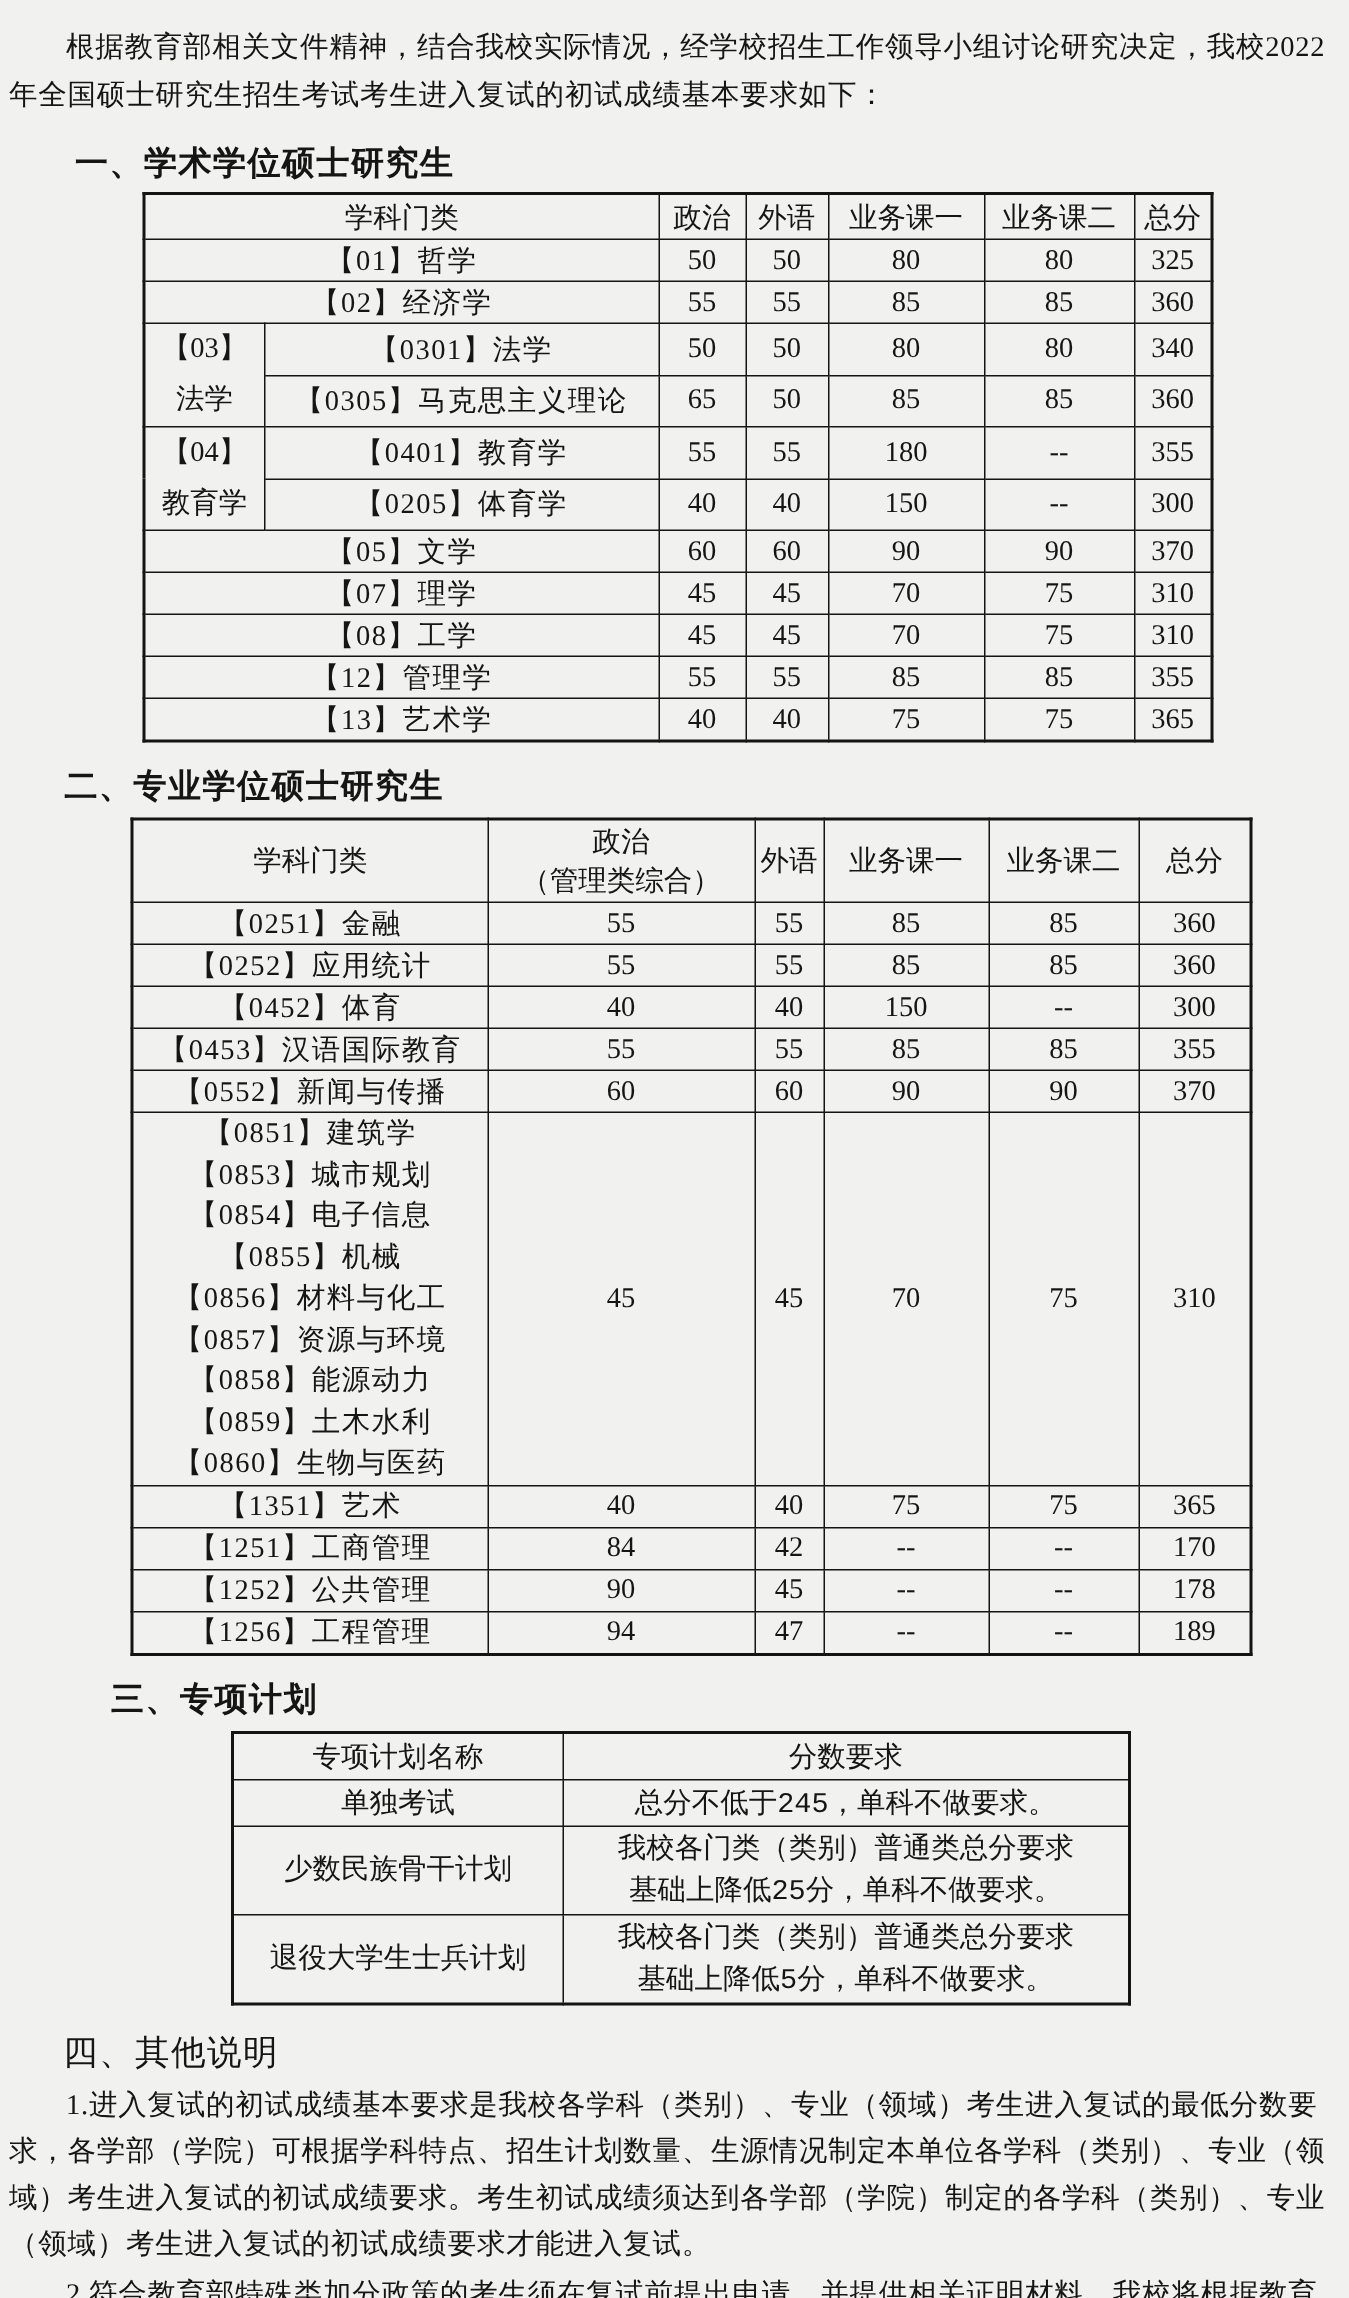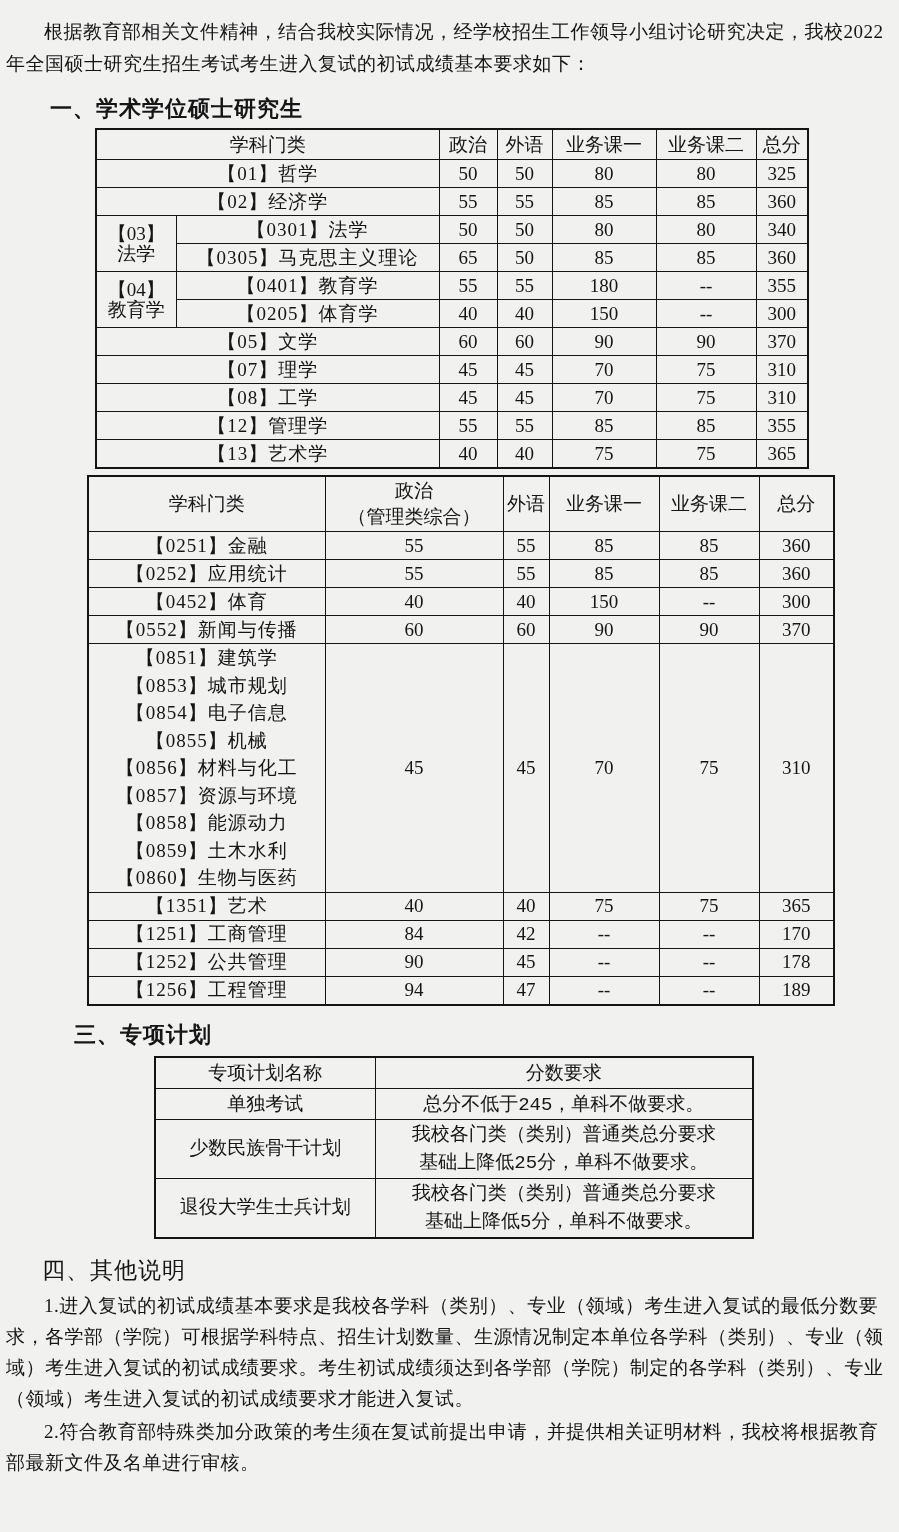--- a/index.html
+++ b/index.html
@@ -32,21 +32,21 @@
   .t2{margin-left:81px;width:746px;margin-top:6px;}
   .t2 td{height:27px;}
   .t2 tr.hdr th{height:54px;}
   .t3{margin-left:148px;width:598px;margin-top:6px;font-family:Liberation Mono, monospace;}
   .t3 td{height:30px;}
   .t3 tr.hdr th{height:30px;}
   td.name{text-align:left;padding-left:7px;letter-spacing:1px;}
   td.num{font-size:20px;}
   .prelines{white-space:pre-line;}
   td.grouplist{line-height:27.5px;padding-top:4px;padding-bottom:4px;}
-  td.grp{line-height:20px;}
+  td.grp{line-height:34px;}
   .t3 td.tall{height:58px;line-height:28px;}
   .notes-heading{
     font-size:23px;font-weight:normal;margin:16px 0 4px 36px;letter-spacing:1px;
   }
   .note{
     font-size:19px;line-height:31px;margin:2px 0;
     text-indent:38px;letter-spacing:0.5px;
   }
 </style>
 </head>
@@ -165,20 +165,21 @@
       <td class="name" colspan="2">【13】艺术学</td>
       <td class="num">40</td>
       <td class="num">40</td>
       <td class="num">75</td>
       <td class="num">75</td>
       <td class="num">365</td>
     </tr>
   </tbody>
     </table>
 
+  <div class="sec-heading" style="margin-left:37px;">二、专业学位硕士研究生</div>
 
   <table class="t t2">
     <colgroup>
       <col style="width:237px">
         <col style="width:178px">
         <col style="width:46px">
       <col style="width:110px">
         <col style="width:100px">
         <col style="width:75px">
     </colgroup>
@@ -210,20 +211,28 @@
     </tr>
     <tr>
       <td class="name">【0452】体育</td>
       <td class="num">40</td>
       <td class="num">40</td>
       <td class="num">150</td>
       <td class="num">--</td>
       <td class="num">300</td>
     </tr>
     <tr>
+      <td class="name">【0453】汉语国际教育</td>
+      <td class="num">55</td>
+      <td class="num">55</td>
+      <td class="num">85</td>
+      <td class="num">85</td>
+      <td class="num">355</td>
+    </tr>
+    <tr>
       <td class="name">【0552】新闻与传播</td>
       <td class="num">60</td>
       <td class="num">60</td>
       <td class="num">90</td>
       <td class="num">90</td>
       <td class="num">370</td>
     </tr>
     <tr>
       <td class="name prelines grouplist">【0851】建筑学
 【0853】城市规划

